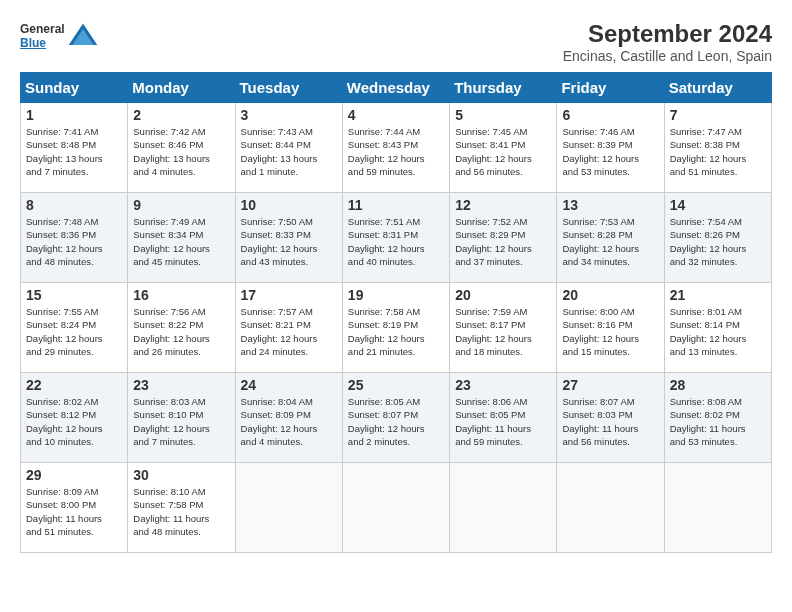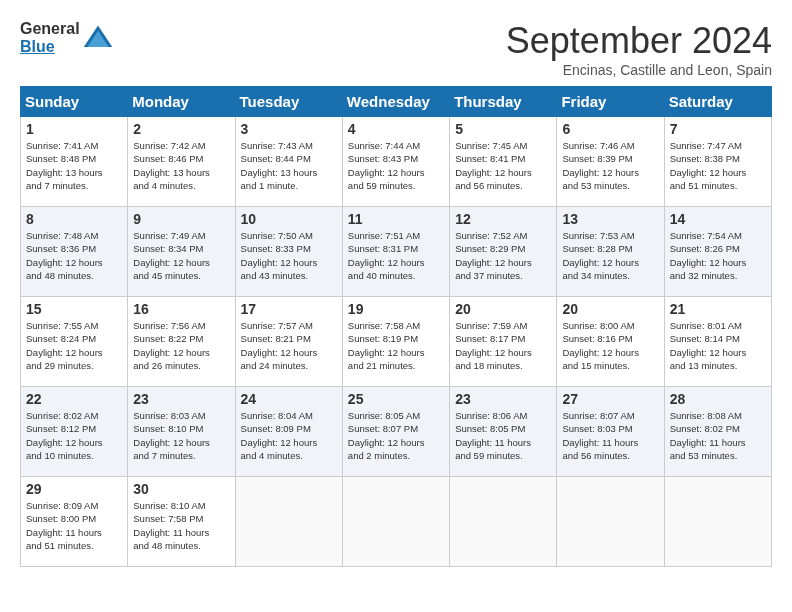--- a/index.html
+++ b/index.html
@@ -12,37 +12,37 @@
     }
     .header-logo {
       display: flex;
       align-items: flex-start;
       justify-content: space-between;
       margin-bottom: 8px;
     }
     .logo {
       display: flex;
       align-items: center;
-      font-size: 16px;
+      font-size: 12px;
       font-weight: bold;
       color: #333;
     }
     .logo-general { color: #333; }
     .logo-blue { color: #1a6faf; text-decoration: underline; }
     .logo-icon {
       width: 32px;
       height: 32px;
       margin-left: 2px;
     }
     .title-area {
       text-align: right;
     }
     .month-title {
-      font-size: 36px;
-      font-weight: normal;
+      font-size: 24px;
+      font-weight: bold;
       color: #333;
     }
     .subtitle {
       font-size: 14px;
       color: #555;
     }
     .calendar {
       width: 100%;
       border-collapse: collapse;
       border: 1px solid #ccc;

